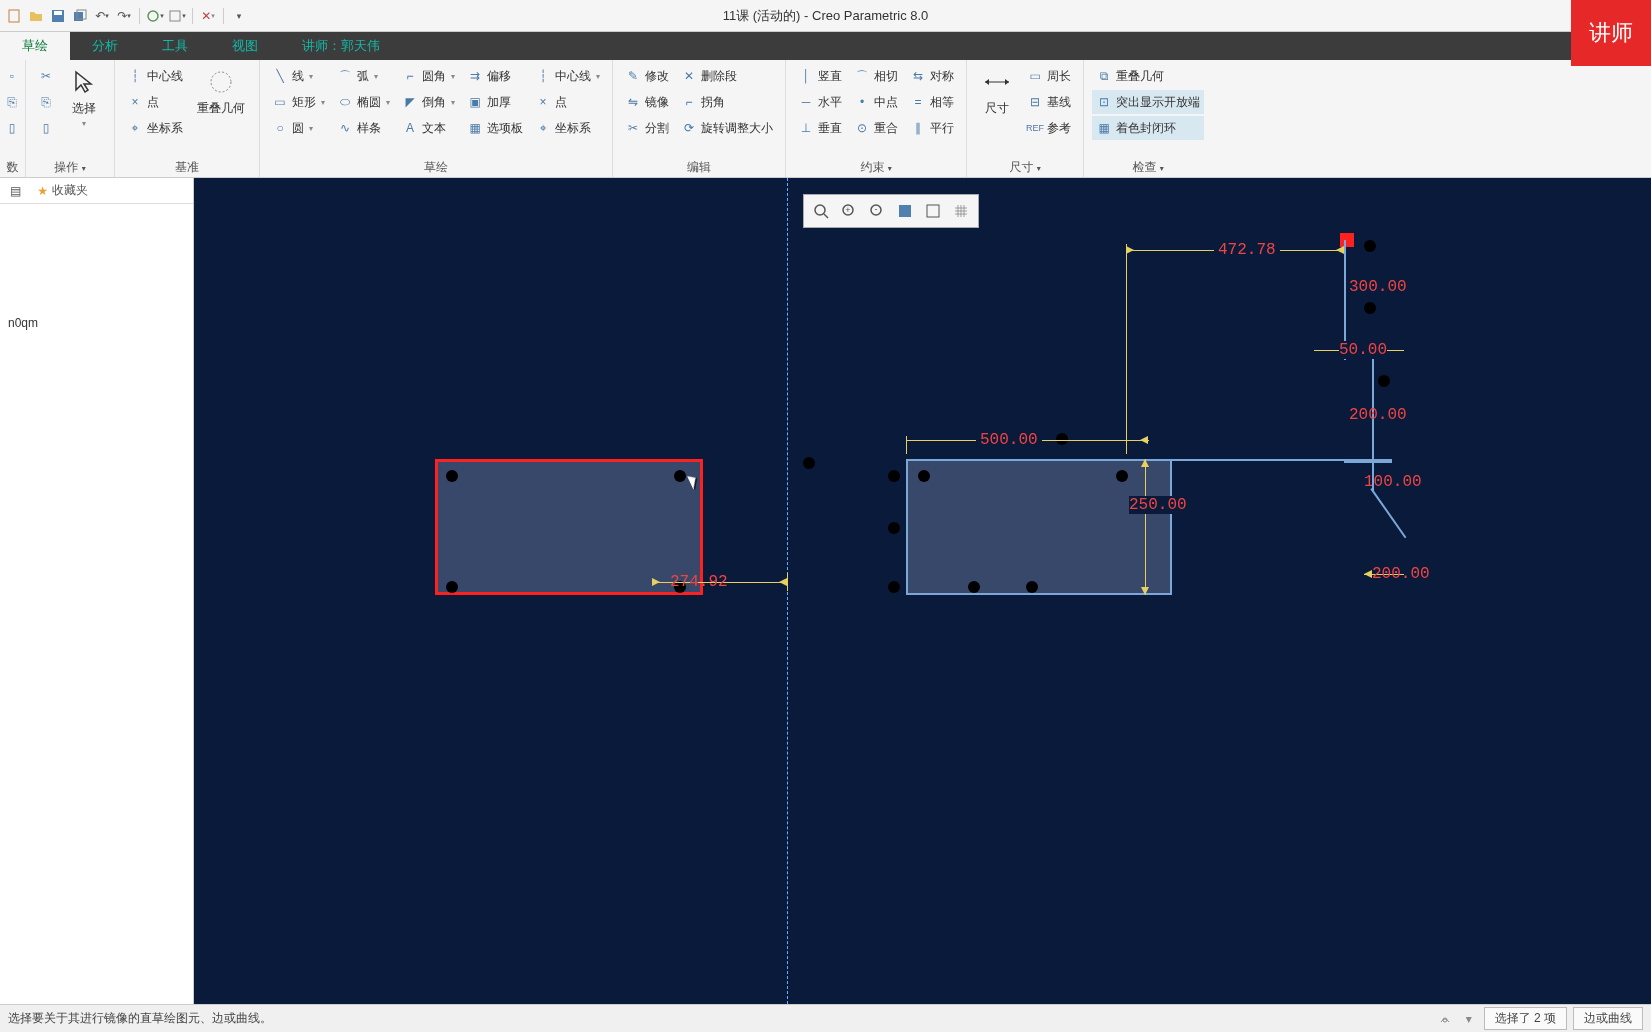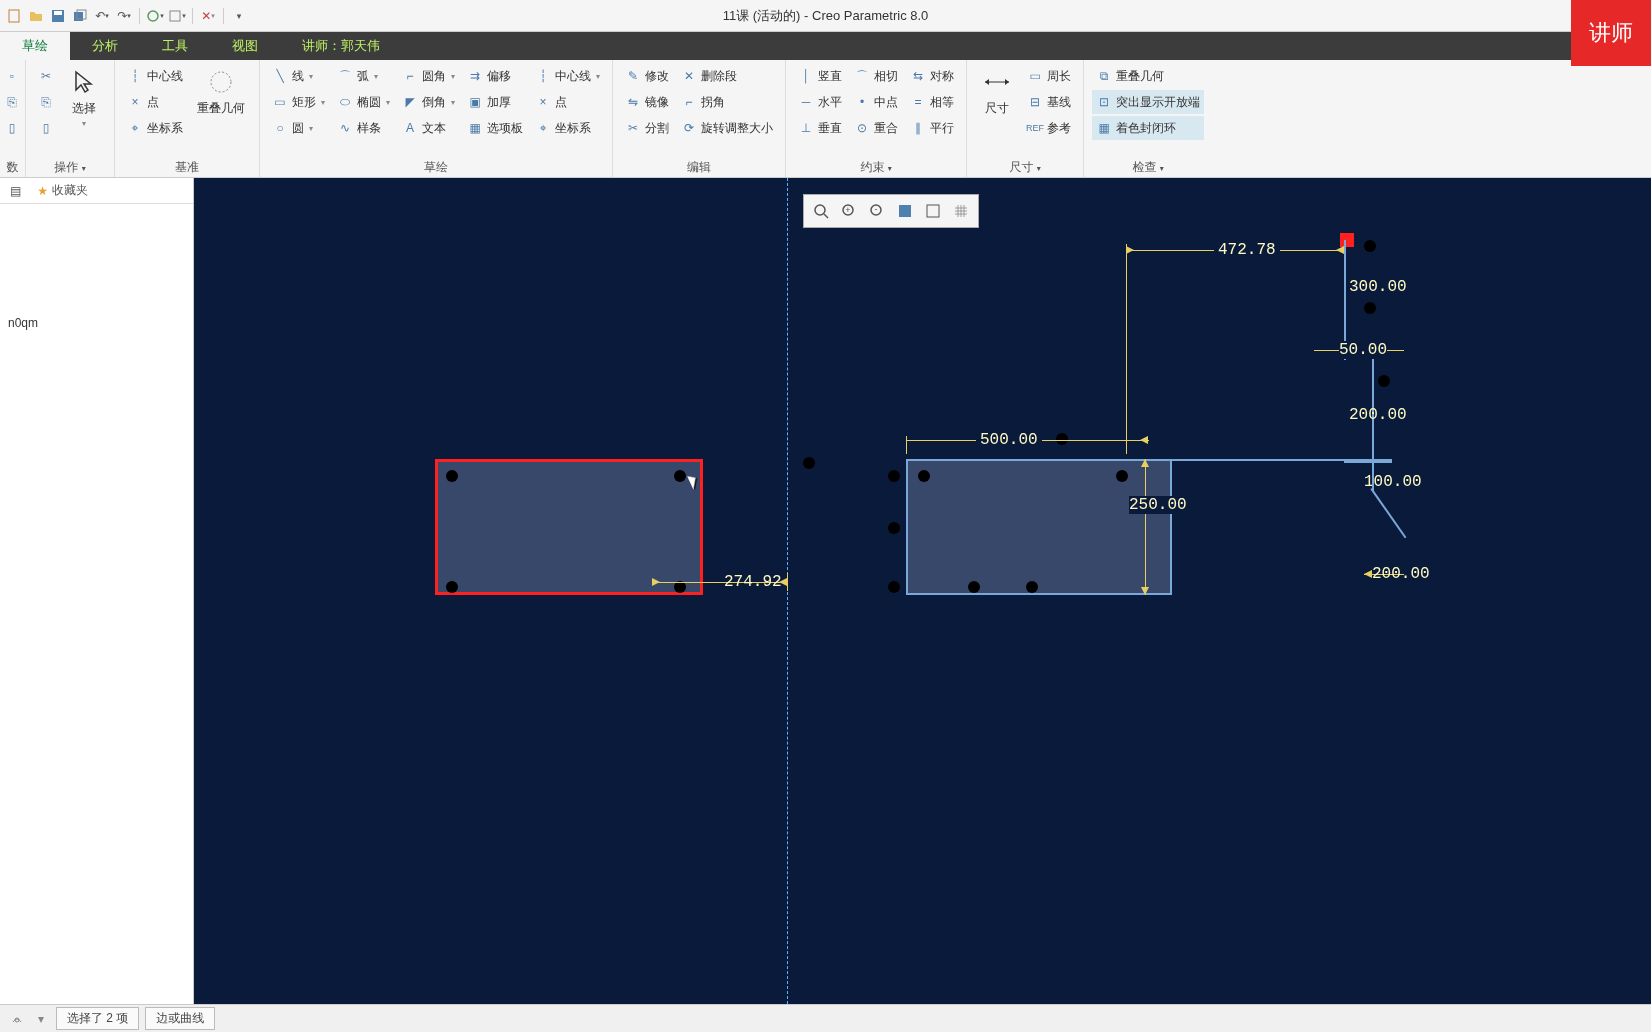--- a/index.html
+++ b/index.html
@@ -8,21 +8,21 @@
 
 .title-bar { height: 32px; background: #f5f5f5; display: flex; align-items: center; padding: 0 4px; border-bottom: 1px solid #ccc; }
 .qat { display: flex; align-items: center; gap: 2px; }
 .qat-btn { width: 20px; height: 20px; display: flex; align-items: center; justify-content: center; font-size: 12px; color: #555; cursor: default; }
 .qat-sep { width: 1px; height: 16px; background: #ccc; margin: 0 3px; }
 .title-text { position: absolute; left: 50%; transform: translateX(-50%); font-size: 13px; color: #333; }
 .badge-top { position: absolute; right: 0; top: 0; width: 80px; height: 66px; background: #e62828; color: #fff; font-size: 22px; display: flex; align-items: center; justify-content: center; font-weight: 400; z-index: 100; }
 
 
 .tab-strip { height: 28px; background: #3c3c3c; display: flex; align-items: stretch; }
-.tab { padding: 0 22px; color: #bef264; font-size: 13px; display: flex; align-items: center; cursor: default; }
+.tab { padding: 0 22px; color: #14b8a6; font-size: 13px; display: flex; align-items: center; cursor: default; }
 .tab.active { background: #f5f5f5; color: #0d7a3a; }
 
 
 .ribbon { height: 118px; background: #f5f5f5; border-bottom: 1px solid #ccc; display: flex; }
 .ribbon-group { border-right: 1px solid #ddd; padding: 4px 8px 2px 8px; display: flex; flex-direction: column; }
 .ribbon-group-body { flex: 1; display: flex; align-items: flex-start; gap: 4px; }
 .ribbon-group-title { text-align: center; font-size: 12px; color: #555; padding-top: 2px; height: 18px; }
 .rcol { display: flex; flex-direction: column; gap: 2px; }
 .rbtn { display: flex; align-items: center; gap: 4px; padding: 2px 4px; font-size: 12px; color: #333; white-space: nowrap; cursor: default; min-height: 24px; }
 .rbtn .drop { font-size: 8px; color: #888; margin-left: 1px; }
@@ -42,21 +42,21 @@
 
 .canvas { flex: 1; background: #0a1a3a; position: relative; overflow: hidden; }
 .centerline-v { position: absolute; left: 593px; top: 0; bottom: 0; width: 0; border-left: 1px dashed #5ab4ff; }
 .view-toolbar { position: absolute; left: 609px; top: 16px; background: #f5f5f5; border: 1px solid #aaa; height: 34px; display: flex; align-items: center; padding: 0 4px; gap: 2px; }
 .vt-btn { width: 26px; height: 26px; display: flex; align-items: center; justify-content: center; cursor: default; }
 
 
 .rect-red { position: absolute; border: 3px solid #ff2020; background: rgba(140,160,200,0.35); }
 .rect-blue { position: absolute; border: 2px solid #7aa8d8; background: rgba(140,160,200,0.35); }
 .pt { position: absolute; width: 12px; height: 12px; background: #000; border-radius: 50%; transform: translate(-50%,-50%); }
-.dim-text { position: absolute; font-family: "Courier New", monospace; font-size: 16px; color: #fef9c3; white-space: nowrap; }
+.dim-text { position: absolute; font-family: "Courier New", monospace; font-size: 16px; color: #ef4444; white-space: nowrap; }
 .dim-line-h { position: absolute; height: 0; border-top: 1px solid #e8d060; }
 .dim-line-v { position: absolute; width: 0; border-left: 1px solid #e8d060; }
 .dim-arrow-l, .dim-arrow-r, .dim-arrow-u, .dim-arrow-d { position: absolute; width: 0; height: 0; }
 .dim-arrow-l { border-right: 8px solid #e8d060; border-top: 4px solid transparent; border-bottom: 4px solid transparent; }
 .dim-arrow-r { border-left: 8px solid #e8d060; border-top: 4px solid transparent; border-bottom: 4px solid transparent; }
 .dim-arrow-u { border-bottom: 8px solid #e8d060; border-left: 4px solid transparent; border-right: 4px solid transparent; }
 .dim-arrow-d { border-top: 8px solid #e8d060; border-left: 4px solid transparent; border-right: 4px solid transparent; }
 .geom-line-h { position: absolute; height: 0; border-top: 2px solid #7aa8d8; }
 .geom-line-v { position: absolute; width: 0; border-left: 2px solid #7aa8d8; }
 .geom-diag { position: absolute; height: 0; border-top: 2px solid #7aa8d8; transform-origin: 0 0; }
@@ -479,21 +479,21 @@
     <div class="pt" style="left:258px;top:298px"></div>
     <div class="pt" style="left:258px;top:409px"></div>
     <div class="pt" style="left:486px;top:298px"></div>
     <div class="pt" style="left:486px;top:409px"></div>
     <div class="cursor-arrow" style="left:496px;top:296px"></div>
 
     <div class="dim-line-h" style="left:458px;top:404px;width:135px"></div>
     <div class="dim-arrow-r" style="left:458px;top:400px"></div>
     <div class="dim-arrow-l" style="left:585px;top:400px"></div>
     <div class="dim-line-v" style="left:593px;top:395px;height:18px"></div>
-    <div class="dim-text" style="left:530px;top:395px">274.92</div>
+    <div class="dim-text" style="left:476px;top:395px">274.92</div>
 
     <div class="pt" style="left:615px;top:285px"></div>
     <div class="pt" style="left:700px;top:298px"></div>
     <div class="pt" style="left:700px;top:350px"></div>
     <div class="pt" style="left:700px;top:409px"></div>
 
     <div class="rect-blue" style="left:712px;top:281px;width:266px;height:136px"></div>
     <div class="pt" style="left:730px;top:298px"></div>
     <div class="pt" style="left:928px;top:298px"></div>
     <div class="pt" style="left:780px;top:409px"></div>
@@ -541,20 +541,21 @@
     <div class="geom-diag" style="left:1178px;top:310px;width:60px;transform:rotate(55deg)"></div>
     <div class="geom-line-v" style="left:1178px;top:283px;height:30px"></div>
 
     <div class="dim-line-h" style="left:1170px;top:396px;width:40px"></div>
     <div class="dim-arrow-l" style="left:1170px;top:392px"></div>
     <div class="dim-text" style="left:1178px;top:387px">200.00</div>
   </div>
 </div>
 
 <div class="status-bar">
+  <div class="status-left">选择要关于其进行镜像的直草绘图元、边或曲线。</div>
   <div class="status-right">
     <div class="status-icon">
         <svg width="14" height="14">
           <path d="M3 10 c3 -4 5 -4 8 0" fill="none" stroke="#888"></path>
           <circle cx="7" cy="8" r="2" fill="none" stroke="#888"></circle>
         </svg>
       </div>
     <div class="status-icon">▾</div>
     <div class="status-btn">选择了 2 项</div>
     <div class="status-btn"><span>边或曲线</span></div>

